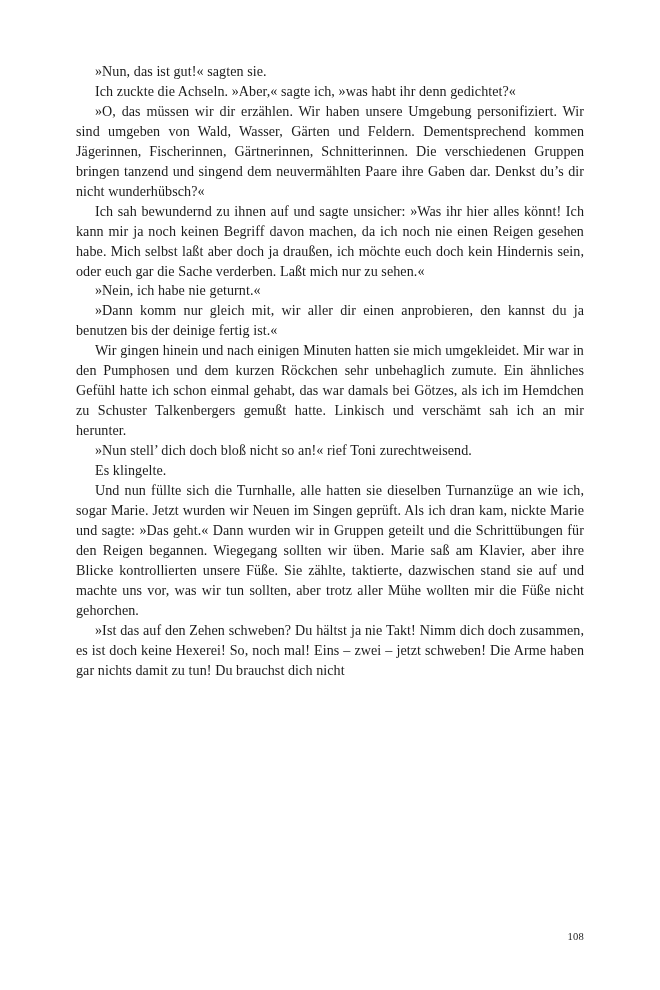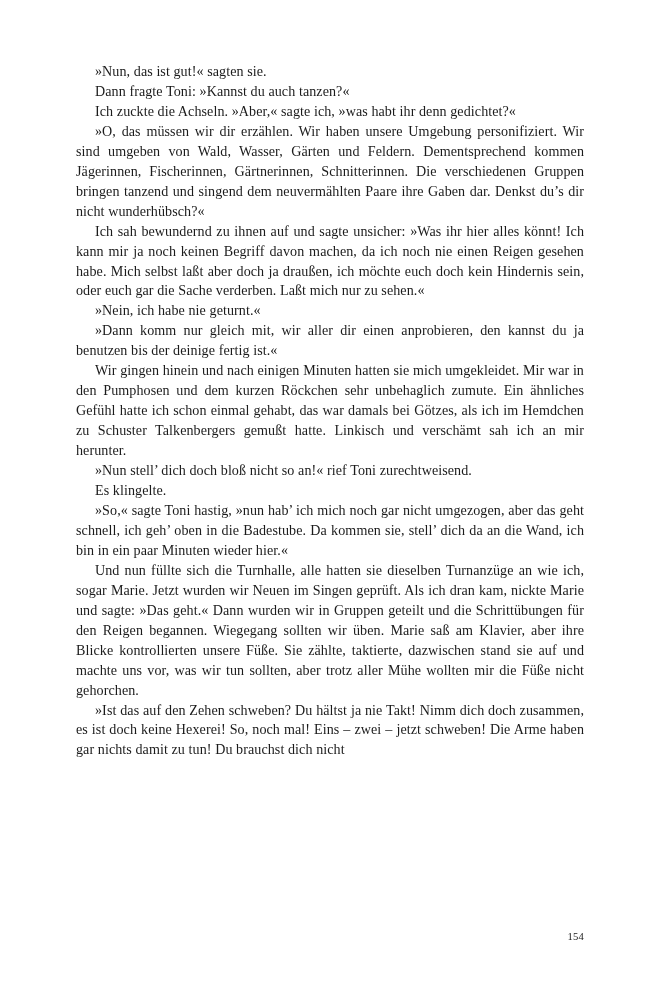--- a/index.html
+++ b/index.html
@@ -43,27 +43,25 @@
     color: #1b1b1b;
     text-align: right;
   }
 </style>
 </head>
 <body>
 
 <div class="page">
   <div class="text-block">
     <p class="para">»Nun, das ist gut!« sagten sie.</p>
-    <p class="para">Dann fragte Toni: »Kannst du auch tanzen?«</p>
     <p class="para">Ich zuckte die Achseln. »Aber,« sagte ich, »was habt ihr denn gedichtet?«</p>
     <p class="para">»O, das müssen wir dir erzählen. Wir haben unsere Umgebung personifiziert. Wir sind umgeben von Wald, Wasser, Gärten und Feldern. Dementsprechend kommen Jägerinnen, Fischerinnen, Gärtnerinnen, Schnitterinnen. Die verschiedenen Gruppen bringen tanzend und singend dem neuvermählten Paare ihre Gaben dar. Denkst du’s dir nicht wunderhübsch?«</p>
     <p class="para">Ich sah bewundernd zu ihnen auf und sagte unsicher: »Was ihr hier alles könnt! Ich kann mir ja noch keinen Begriff davon machen, da ich noch nie einen Reigen gesehen habe. Mich selbst laßt aber doch ja draußen, ich möchte euch doch kein Hindernis sein, oder euch gar die Sache verderben. Laßt mich nur zu sehen.«</p>
     <p class="para">»Nein, ich habe nie geturnt.«</p>
     <p class="para">»Dann komm nur gleich mit, wir aller dir einen anprobieren, den kannst du ja benutzen bis der deinige fertig ist.«</p>
     <p class="para">Wir gingen hinein und nach einigen Minuten hatten sie mich umgekleidet. Mir war in den Pumphosen und dem kurzen Röckchen sehr unbehaglich zumute. Ein ähnliches Gefühl hatte ich schon einmal gehabt, das war damals bei Götzes, als ich im Hemdchen zu Schuster Talkenbergers gemußt hatte. Linkisch und verschämt sah ich an mir herunter.</p>
     <p class="para">»Nun stell’ dich doch bloß nicht so an!« rief Toni zurechtweisend.</p>
     <p class="para">Es klingelte.</p>
-    <p class="para">»So,« sagte Toni hastig, »nun hab’ ich mich noch gar nicht umgezogen, aber das geht schnell, ich geh’ oben in die Badestube. Da kommen sie, stell’ dich da an die Wand, ich bin in ein paar Minuten wieder hier.«</p>
     <p class="para">Und nun füllte sich die Turnhalle, alle hatten sie dieselben Turnanzüge an wie ich, sogar Marie. Jetzt wurden wir Neuen im Singen geprüft. Als ich dran kam, nickte Marie und sagte: »Das geht.« Dann wurden wir in Gruppen geteilt und die Schrittübungen für den Reigen begannen. Wiegegang sollten wir üben. Marie saß am Klavier, aber ihre Blicke kontrollierten unsere Füße. Sie zählte, taktierte, dazwischen stand sie auf und machte uns vor, was wir tun sollten, aber trotz aller Mühe wollten mir die Füße nicht gehorchen.</p>
     <p class="para">»Ist das auf den Zehen schweben? Du hältst ja nie Takt! Nimm dich doch zusammen, es ist doch keine Hexerei! So, noch mal! Eins – zwei – jetzt schweben! Die Arme haben gar nichts damit zu tun! Du brauchst dich nicht</p>
   </div>
-  <div class="folio">154</div>
+  <div class="folio">108</div>
 </div>
 
 </body></html>

